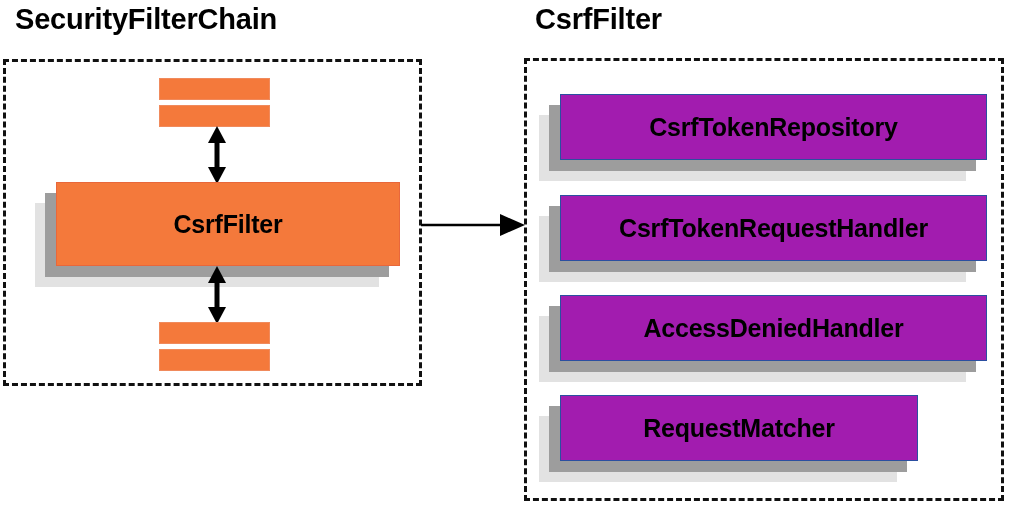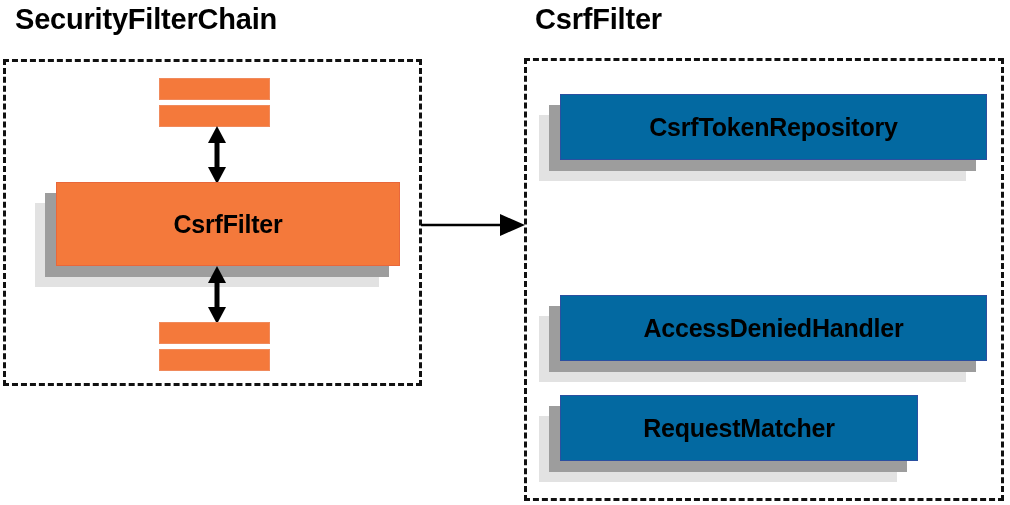--- a/index.html
+++ b/index.html
@@ -86,21 +86,21 @@
     letter-spacing: -0.2px;
   }
 
   
   .box-orange .face {
     background: #f4793b;
     border: 1px solid #e8673b;
   }
   
   .box-blue .face {
-    background: #0369a1;
+    background: #a21caf;
     border: 1px solid #2b4fa0;
   }
 
   
   .filter-bar {
     position: absolute;
     background: #f4793b;
     border: 1px solid #f08a5c;
     box-sizing: border-box;
   }
@@ -156,20 +156,27 @@
   <div class="dashed-box" id="panel-right"></div>
 
   <div class="shadow-box box-blue" style="left:560px; top:94px; width:427px; height:66px;">
     <div class="sh-light"></div>
     <div class="sh-dark"></div>
     <div class="face">
       <span class="label">CsrfTokenRepository</span>
     </div>
   </div>
 
+  <div class="shadow-box box-blue" style="left:560px; top:195px; width:427px; height:66px;">
+    <div class="sh-light"></div>
+    <div class="sh-dark"></div>
+    <div class="face">
+      <span class="label">CsrfTokenRequestHandler</span>
+    </div>
+  </div>
 
   <div class="shadow-box box-blue" style="left:560px; top:295px; width:427px; height:66px;">
     <div class="sh-light"></div>
     <div class="sh-dark"></div>
     <div class="face">
       <span class="label">AccessDeniedHandler</span>
     </div>
   </div>
 
   <div class="shadow-box box-blue" style="left:560px; top:395px; width:358px; height:66px;">

